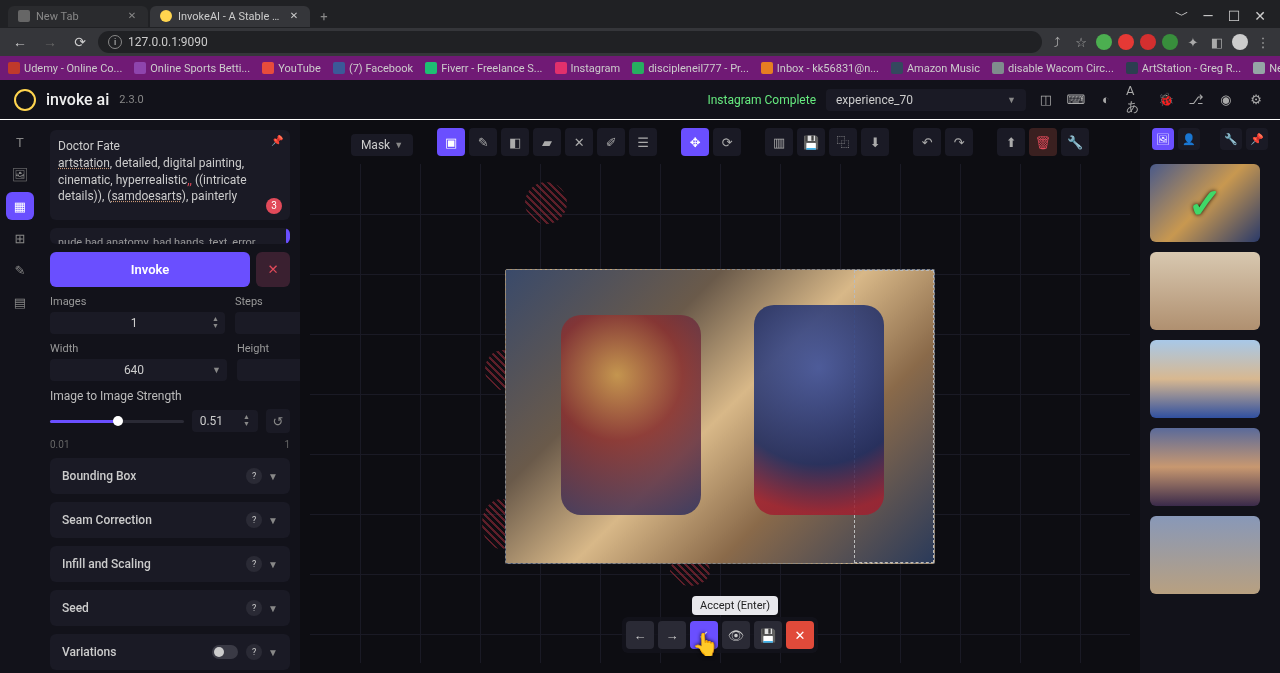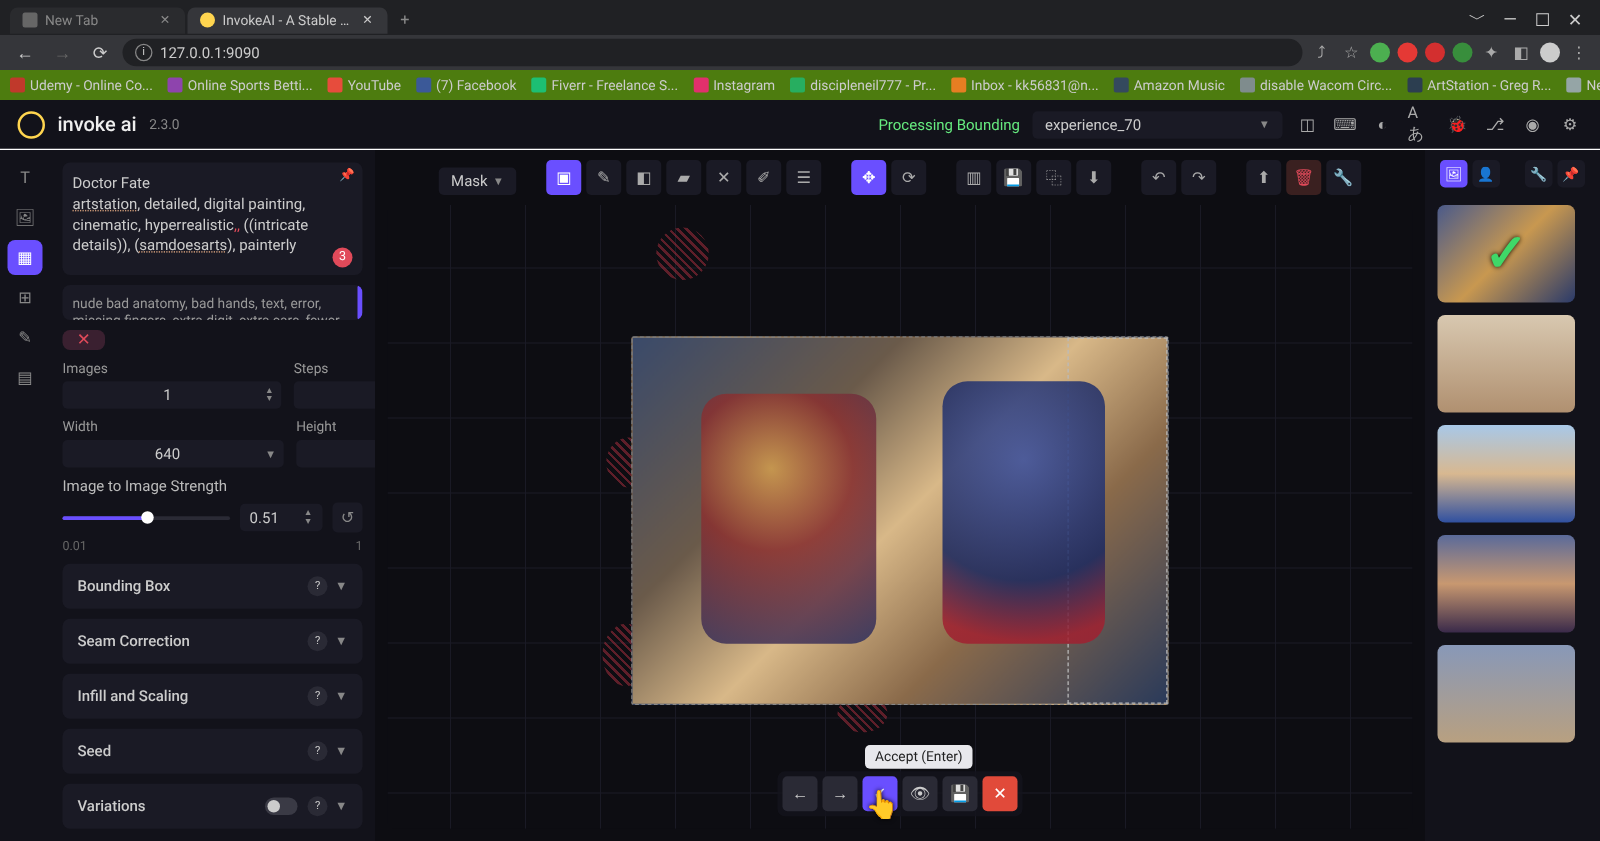--- a/index.html
+++ b/index.html
@@ -15,21 +15,21 @@
 .tab-title { flex: 1; overflow: hidden; text-overflow: ellipsis; white-space: nowrap; }
 .tab-close { width: 12px; height: 12px; display: flex; align-items: center; justify-content: center; font-size: 10px; cursor: pointer; }
 .new-tab { width: 24px; height: 24px; display: flex; align-items: center; justify-content: center; cursor: pointer; color: #888; }
 .addr-bar { display: flex; align-items: center; height: 28px; padding: 2px 8px; gap: 6px; background: #35363a; }
 .nav-btn { width: 24px; height: 24px; display: flex; align-items: center; justify-content: center; color: #ccc; cursor: pointer; font-size: 14px; }
 .url-box { flex: 1; background: #202124; border-radius: 14px; padding: 4px 10px; display: flex; align-items: center; gap: 6px; font-size: 12px; color: #ccc; }
 .url-info-icon { width:14px; height:14px; border:1px solid #888; border-radius:50%; display:flex; align-items:center; justify-content:center; font-size:9px; }
 .addr-icons { display:flex; gap:6px; align-items:center; }
 .addr-icon { width:18px; height:18px; display:flex; align-items:center; justify-content:center; cursor:pointer; color:#aaa; }
 .ext-dot { width:16px; height:16px; border-radius:50%; }
-.bookmarks-bar { display:flex; align-items:center; height:24px; padding:0 8px; gap:12px; background:#4d7c0f; font-size:11px; color:#ccc; overflow:hidden;justify-content:space-between; }
+.bookmarks-bar { display:flex; align-items:center; height:24px; padding:0 8px; gap:12px; background:#701a75; font-size:11px; color:#ccc; overflow:hidden;justify-content:space-between; }
 .bookmark { display:flex; align-items:center; gap:4px; cursor:pointer; white-space:nowrap; }
 .bm-icon { width:12px; height:12px; border-radius:2px; flex-shrink:0; }
 
 
 .app-header { display:flex; align-items:center; height:40px; padding:0 14px; gap:10px; background:#12121a; border-bottom:1px solid #ffffff; }
 .logo-circle { width:22px; height:22px; border:2px solid #ffd54f; border-radius:50%; }
 .logo-text { font-size:16px; color:#eee; font-weight:500; }
 .version { font-size:11px; color:#888; }
 .hdr-spacer { flex:1; }
 .processing { color:#66ea7f; font-size:12px; }
@@ -227,21 +227,21 @@
       </div>
 
   </div>
 </div>
 
 <div class="app-header">
   <div class="logo-circle"></div>
   <span class="logo-text">invoke ai</span>
   <span class="version">2.3.0</span>
   <div class="hdr-spacer"></div>
-  <span class="processing">Processing Bounding</span>
+  <span class="processing">Instagram Complete</span>
   <div class="model-select">
     <span class="model-name">experience_70</span>
     <span class="dd-arrow">▼</span>
   </div>
   <span class="hdr-icon">◫</span>
   <span class="hdr-icon">⌨</span>
   <span class="hdr-icon">◐</span>
   <span class="hdr-icon">Aあ</span>
   <span class="hdr-icon">🐞</span>
   <span class="hdr-icon">⎇</span>
@@ -264,20 +264,21 @@
     <div class="prompt-box">
       <span class="pin-icon">📌</span>
       <span>Doctor Fate</span><br>
       <span class="under">artstation</span><span>, detailed, digital painting, cinematic, hyperrealistic</span><span class="under" style="color:#e14a5a">,,</span><span> ((intricate details)), (</span><span class="under">samdoesarts</span><span>), painterly</span>
       <span class="token-badge">3</span>
     </div>
     <div class="neg-box">
       <span>nude bad anatomy, bad hands, text, error, missing fingers, extra digit, extra ears, fewer digits, cropped, worst quality, low quality, normal quality, jpeg artifacts, signature</span>
     </div>
     <div class="invoke-row">
+      <button class="invoke-btn">Invoke</button>
       <button class="cancel-btn">✕</button>
     </div>
 
     <div class="param-row">
       <div class="param-col">
         <span class="param-label">Images</span>
         <div class="param-input">
             <input value="1" style="">
             <span class="stepper">
               <span>▲</span>

